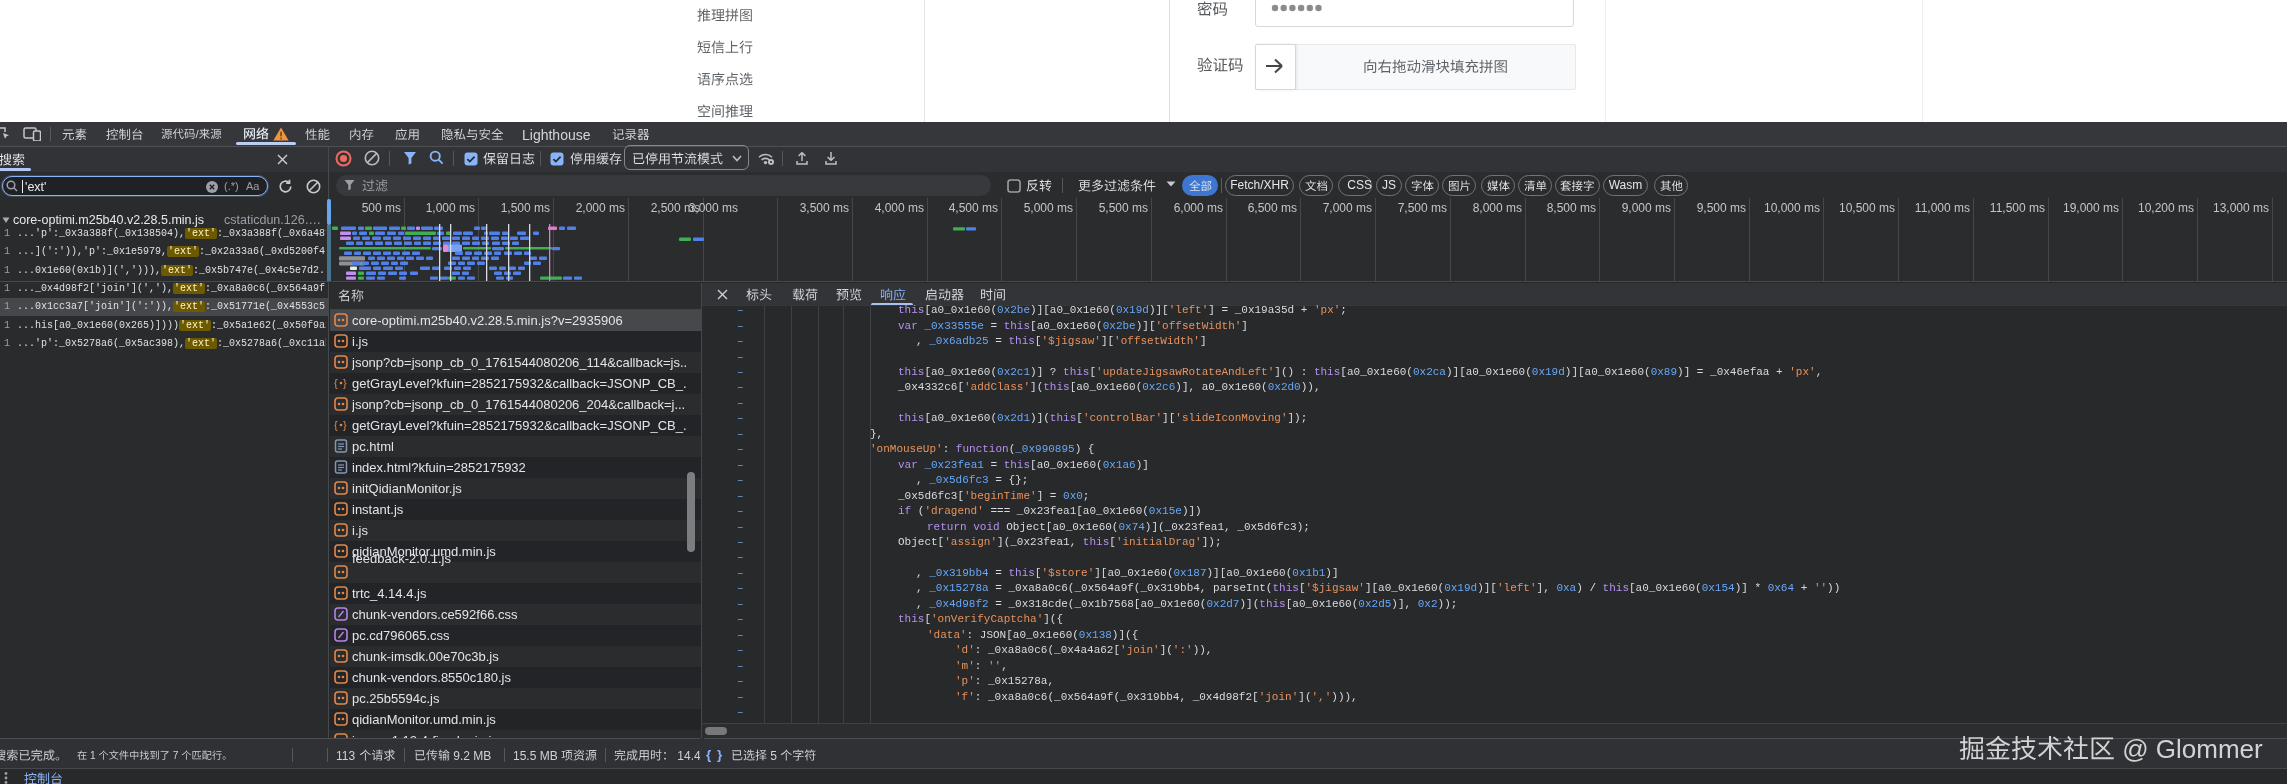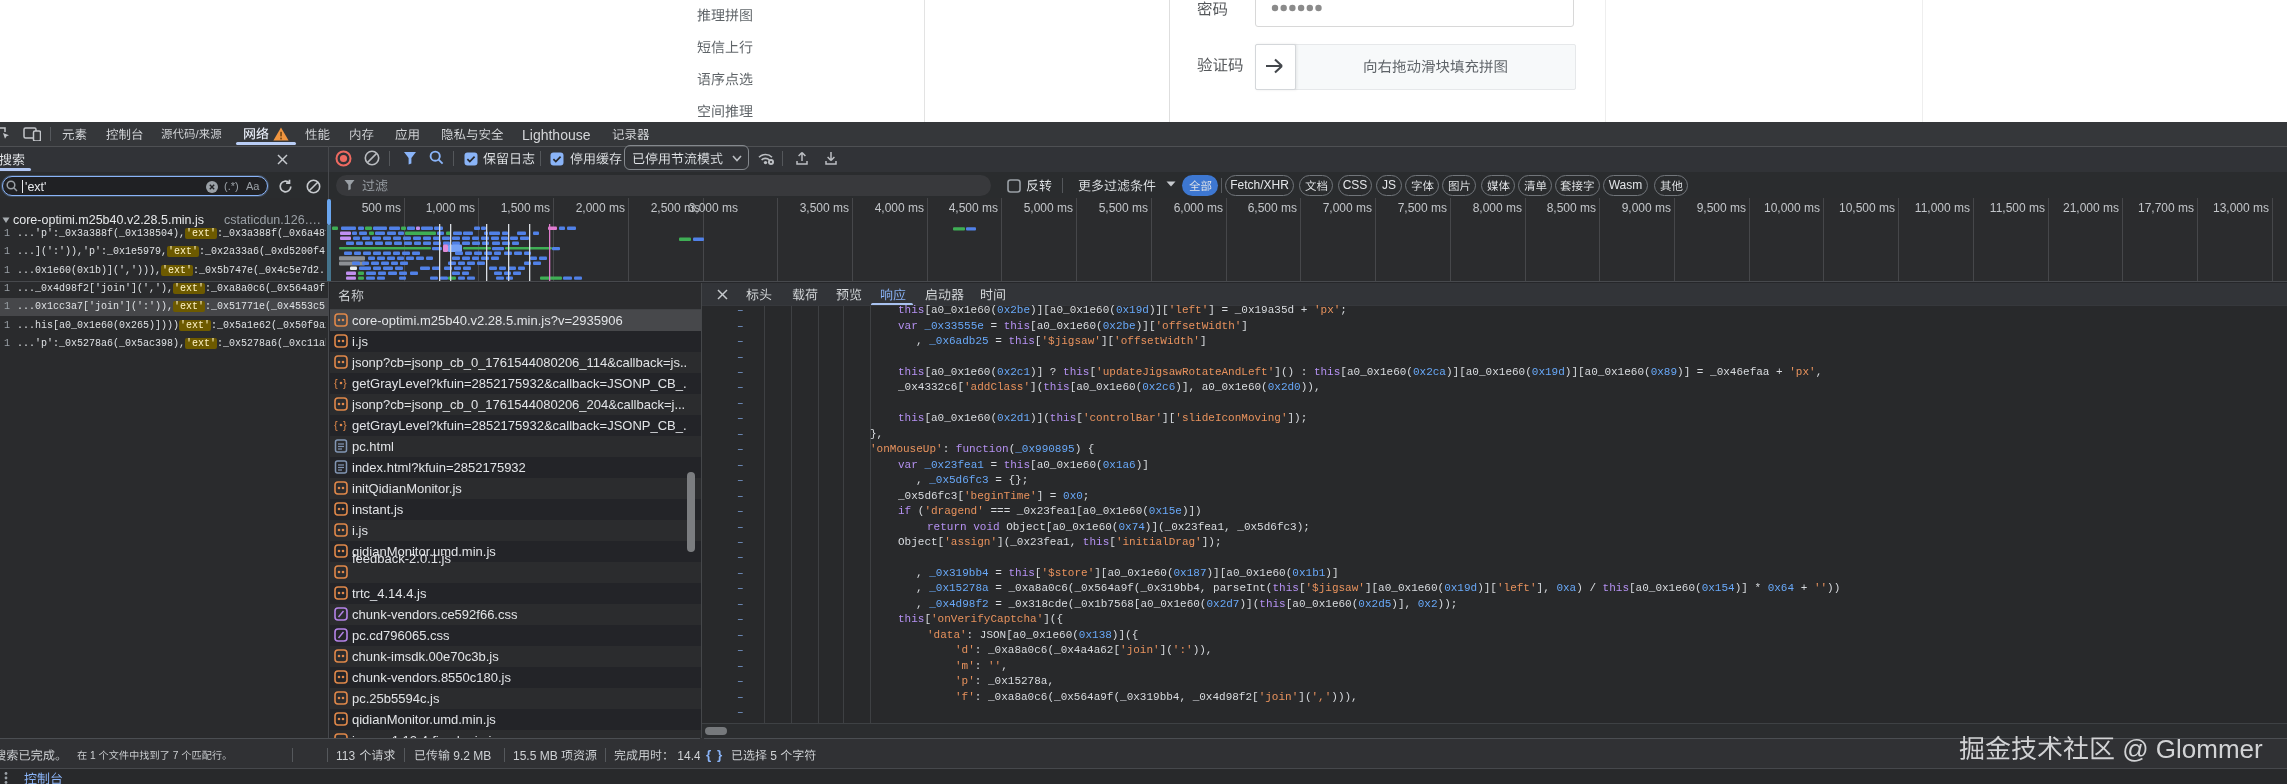--- a/index.html
+++ b/index.html
@@ -401,21 +401,21 @@
     <use href="#g1" fill="#e4e6e9" transform="translate(11.5 10.1) scale(0.0115 -0.0115)"></use>
   </svg>
 <div style="position:absolute;left:1225px;top:175px;width:69px;height:21px;border-radius:11px;border:1.5px solid #71757a;box-sizing:border-box"></div>
 <div style="position:absolute;left:1225px;top:175px;width:69px;height:21px;line-height:21px;text-align:center;font-size:12px;color:#e4e6e9">Fetch/XHR</div>
 <div style="position:absolute;left:1299px;top:175px;width:34px;height:21px;border-radius:11px;border:1.5px solid #71757a;box-sizing:border-box"></div>
 <svg style="position:absolute;left:1304.5px;top:179.8px;overflow:visible" width="25" height="17">
     <use href="#g2" fill="#e4e6e9" transform="translate(0.0 10.1) scale(0.0115 -0.0115)"></use>
     <use href="#g3" fill="#e4e6e9" transform="translate(11.5 10.1) scale(0.0115 -0.0115)"></use>
   </svg>
 <div style="position:absolute;left:1338px;top:175px;width:34px;height:21px;border-radius:11px;border:1.5px solid #71757a;box-sizing:border-box"></div>
-<div style="position:absolute;left:1338px;top:175px;width:34px;height:21px;line-height:21px;text-align:center;font-size:12px;color:#e4e6e9">CSS</div>
+<div style="position:absolute;left:1338px;top:175px;width:34px;height:21px;line-height:21px;text-align:right;font-size:12px;color:#e4e6e9">CSS</div>
 <div style="position:absolute;left:1376px;top:175px;width:26px;height:21px;border-radius:11px;border:1.5px solid #71757a;box-sizing:border-box"></div>
 <div style="position:absolute;left:1376px;top:175px;width:26px;height:21px;line-height:21px;text-align:center;font-size:12px;color:#e4e6e9">JS</div>
 <div style="position:absolute;left:1405px;top:175px;width:34px;height:21px;border-radius:11px;border:1.5px solid #71757a;box-sizing:border-box"></div>
 <svg style="position:absolute;left:1410.5px;top:179.8px;overflow:visible" width="25" height="17">
     <use href="#g4" fill="#e4e6e9" transform="translate(0.0 10.1) scale(0.0115 -0.0115)"></use>
     <use href="#g5" fill="#e4e6e9" transform="translate(11.5 10.1) scale(0.0115 -0.0115)"></use>
   </svg>
 <div style="position:absolute;left:1442px;top:175px;width:34px;height:21px;border-radius:11px;border:1.5px solid #71757a;box-sizing:border-box"></div>
 <svg style="position:absolute;left:1447.5px;top:179.8px;overflow:visible" width="25" height="17">
     <use href="#g6" fill="#e4e6e9" transform="translate(0.0 10.1) scale(0.0115 -0.0115)"></use>
@@ -487,22 +487,22 @@
 <div class="rlab" style="left:1262px">7,000 ms</div>
 <div class="rlab" style="left:1337px">7,500 ms</div>
 <div class="rlab" style="left:1412px">8,000 ms</div>
 <div class="rlab" style="left:1486px">8,500 ms</div>
 <div class="rlab" style="left:1561px">9,000 ms</div>
 <div class="rlab" style="left:1636px">9,500 ms</div>
 <div class="rlab" style="left:1710px">10,000 ms</div>
 <div class="rlab" style="left:1785px">10,500 ms</div>
 <div class="rlab" style="left:1860px">11,000 ms</div>
 <div class="rlab" style="left:1935px">11,500 ms</div>
-<div class="rlab" style="left:2009px">21,000 ms</div>
-<div class="rlab" style="left:2084px">17,700 ms</div>
+<div class="rlab" style="left:2009px">19,000 ms</div>
+<div class="rlab" style="left:2084px">10,200 ms</div>
 <div class="rlab" style="left:2159px">13,000 ms</div>
 <svg style="position:absolute;left:0;top:218px" width="2287" height="64">
     <rect x="332.0" y="8.6" width="6.0" height="3.4" rx="1" fill="#3fae55"></rect>
     <rect x="341.0" y="8.6" width="15.0" height="3.4" rx="1" fill="#5181e8"></rect>
     <rect x="358.0" y="8.6" width="6.0" height="3.4" rx="1" fill="#5181e8"></rect>
     <rect x="365.0" y="8.6" width="7.0" height="3.4" rx="1" fill="#3fae55"></rect>
     <rect x="373.0" y="8.6" width="14.0" height="3.4" rx="1" fill="#5181e8"></rect>
     <rect x="389.0" y="8.6" width="11.0" height="3.4" rx="1" fill="#5181e8"></rect>
     <rect x="401.0" y="8.6" width="5.0" height="3.4" rx="1" fill="#3fae55"></rect>
     <rect x="407.0" y="8.6" width="8.0" height="3.4" rx="1" fill="#5181e8"></rect>

